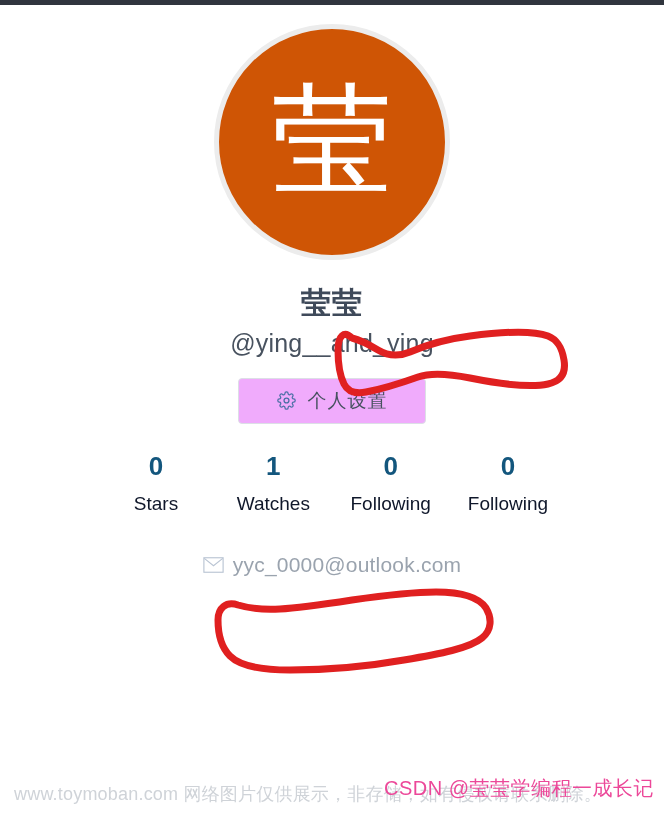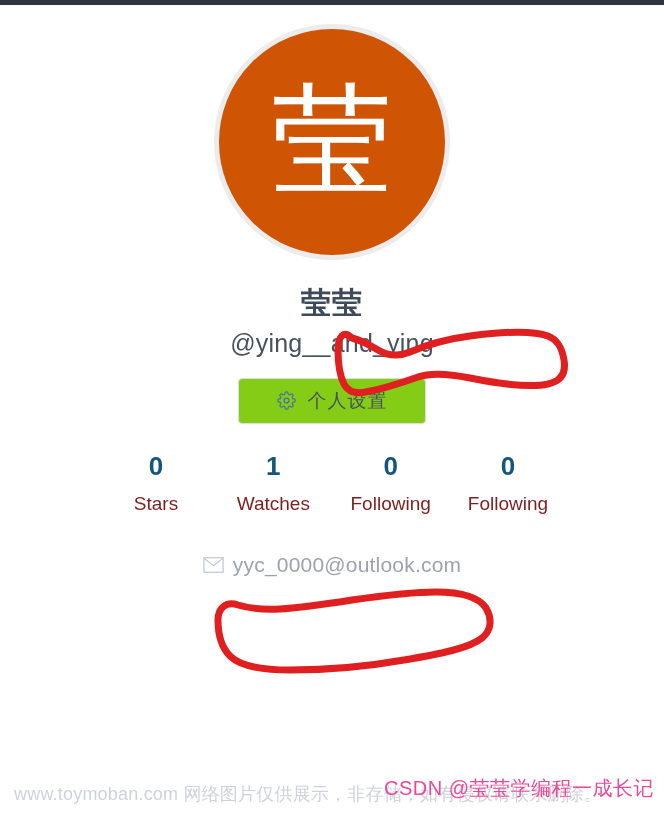--- a/index.html
+++ b/index.html
@@ -85,21 +85,21 @@
     font-size: 21px;
     color: #c2c9d2;
     letter-spacing: 1px;
   }
 
   
   #settings-button {
     margin-top: 20px;
     width: 188px;
     height: 46px;
-    background: #84cc16;
+    background: #f0abfc;
     border: 1px solid #dcdfe6;
     border-radius: 4px;
     display: flex;
     align-items: center;
     justify-content: center;
     gap: 12px;
     cursor: pointer;
   }
   #gear-icon { display: block; width: 19px; height: 19px; }
   #settings-label {
@@ -125,21 +125,21 @@
   }
   .stat-value {
     font-size: 26px;
     font-weight: bold;
     color: #13567d;
     line-height: 1.1;
   }
   .stat-label {
     margin-top: 13px;
     font-size: 19px;
-    color: #7f1d1d;
+    color: #0f172a;
     font-weight: 400;
   }
 
   
   #email-row {
     margin-top: 38px;
     display: flex;
     align-items: center;
     gap: 9px;
   }

